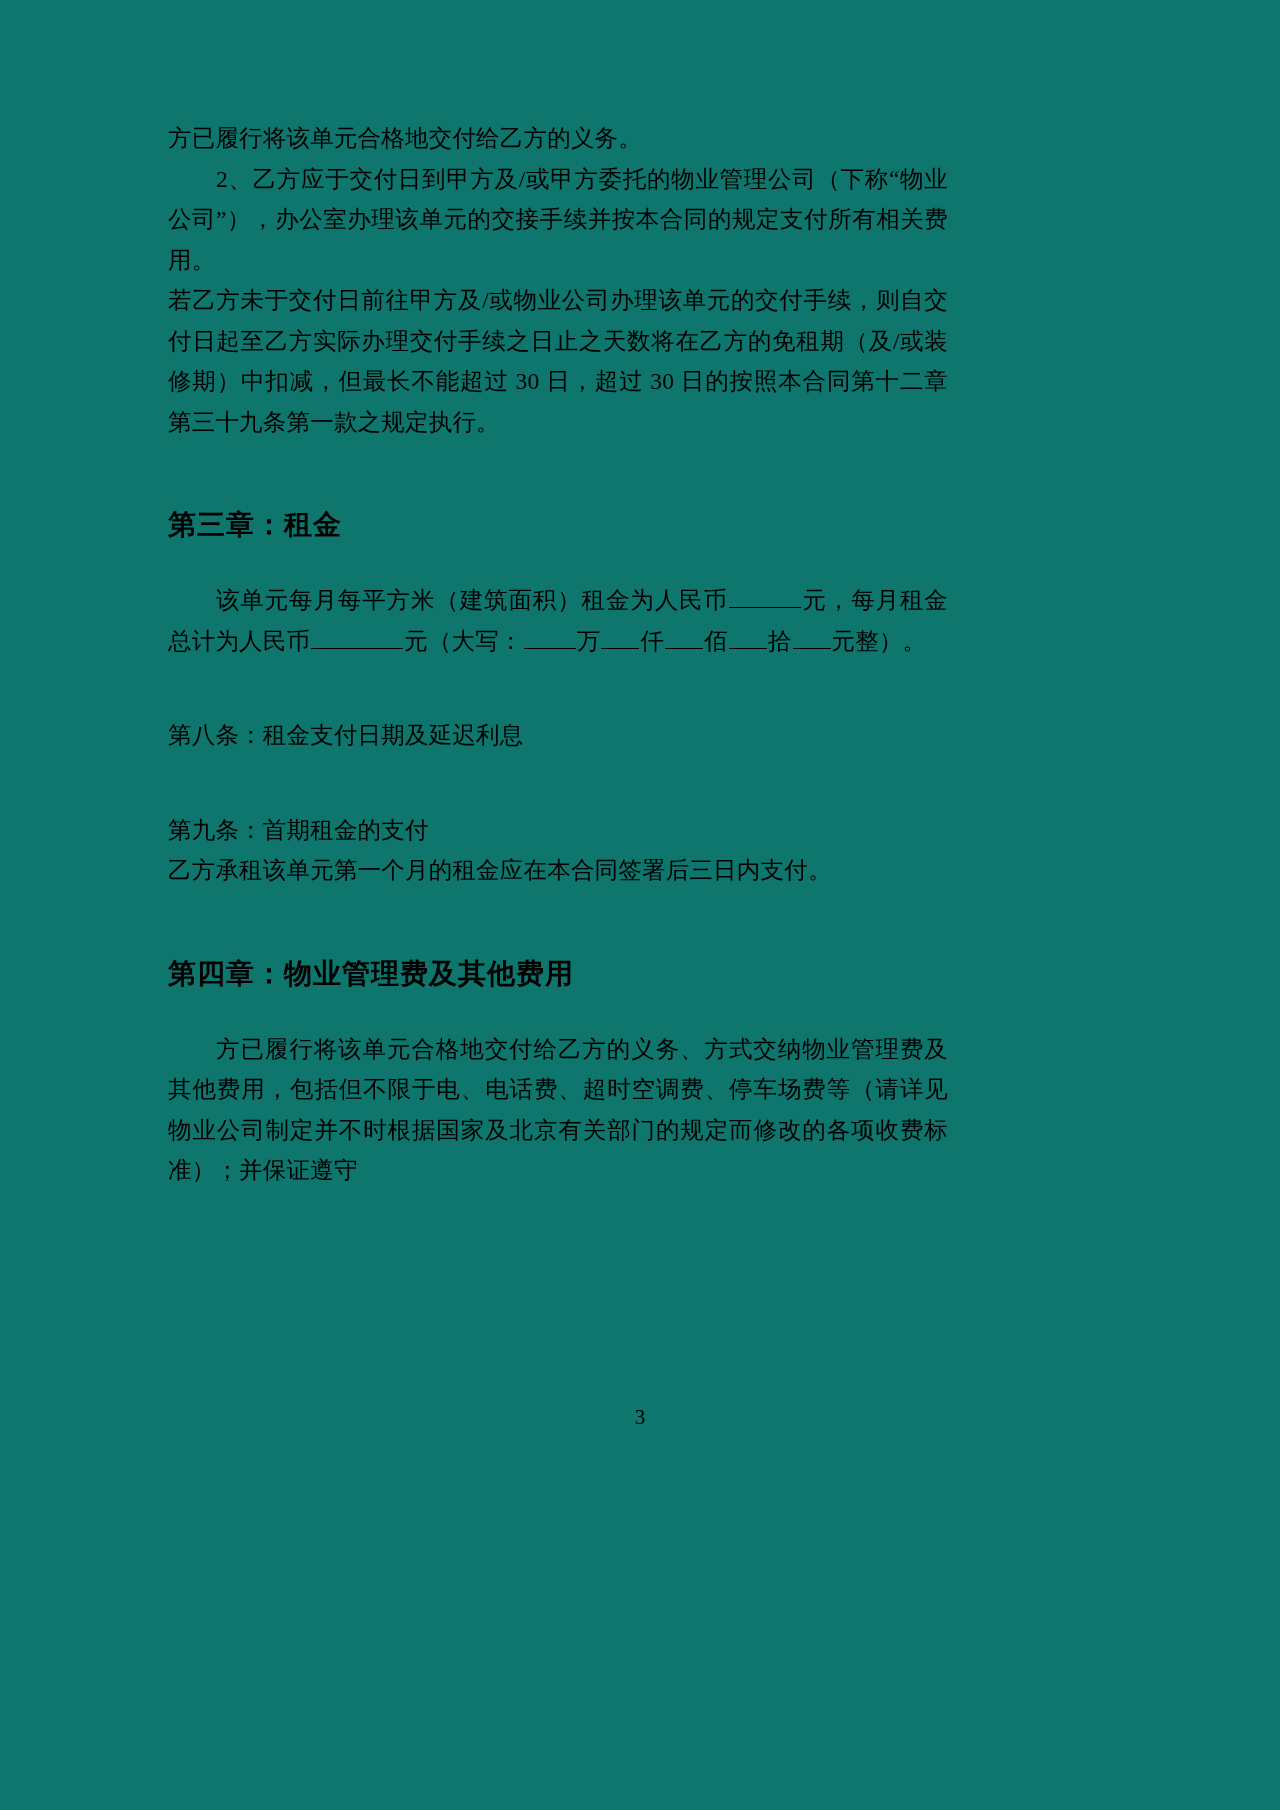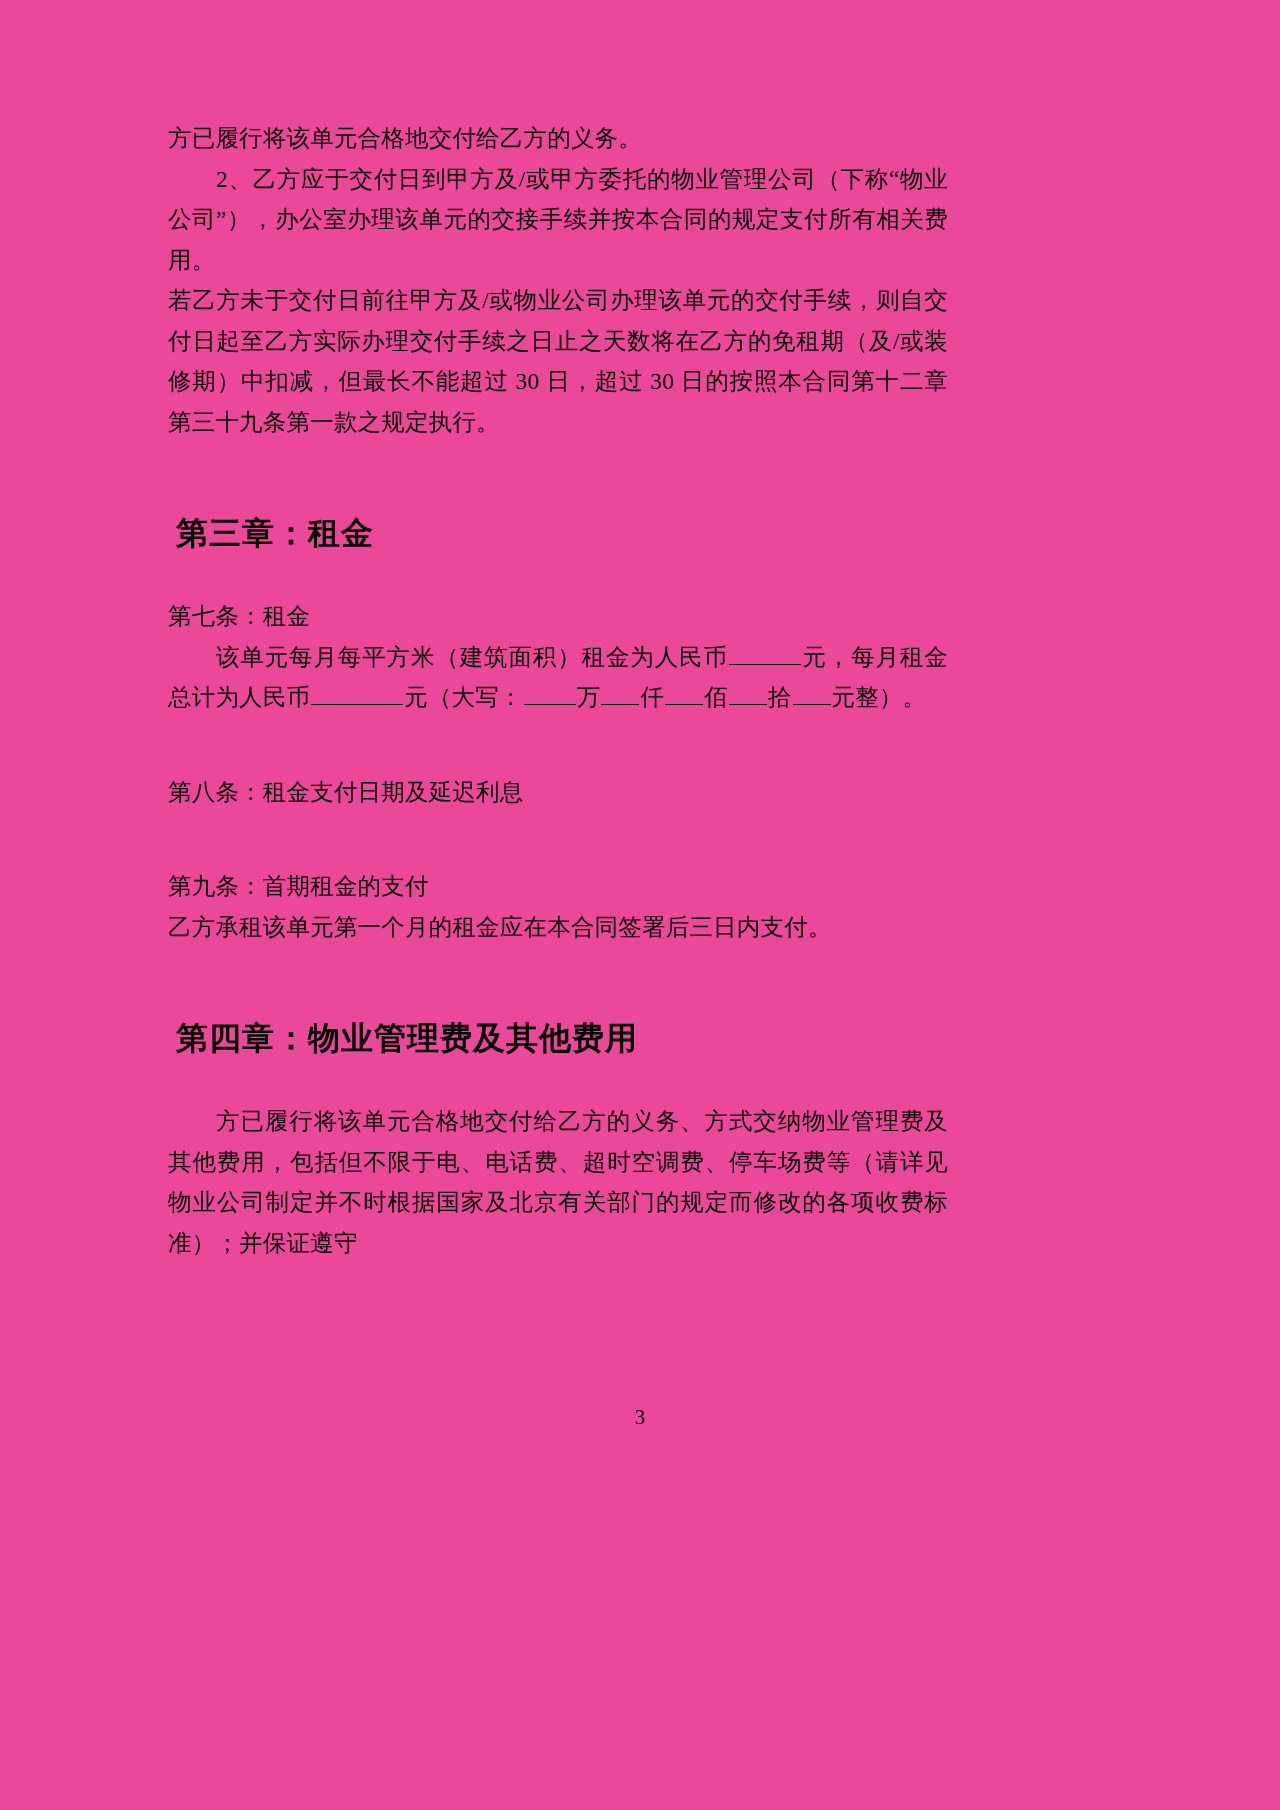--- a/index.html
+++ b/index.html
@@ -8,21 +8,21 @@
     background: #ffffff;
   }
   body {
     font-family: "Liberation Serif", "DejaVu Serif", serif;
     color: #000000;
   }
   .page {
     position: relative;
     width: 1280px;
     height: 1810px;
-    background: #ec4899;
+    background: #0f766e;
     box-sizing: border-box;
     overflow: hidden;
     text-decoration: underline;
   }
   .content {
     position: absolute;
     left: 168px;
     top: 118px;
     width: 780px;
   }
@@ -38,24 +38,24 @@
   }
   .para.indent {
     text-indent: 48px;
   }
   .gap-md { height: 34px; }
   .gap-lg { height: 54px; }
   .gap-xl { height: 62px; }
 
   
   .chapter-heading {
-    font-size: 32px;
+    font-size: 28px;
     line-height: 42px;
     font-weight: bold;
-    margin: 8px;
+    margin: 0;
     letter-spacing: 1px;
   }
   
   .clause-heading {
     font-size: 23.5px;
     line-height: 40.5px;
     margin: 0;
     letter-spacing: 0.2px;
   }
 
@@ -101,21 +101,20 @@
     <p class="para indent"><span>2、</span><span>乙方应于交付日到甲方及/或甲方委托的物业管理公司（下称“物业公司”），办公室办理该单元的交接手续并按本合同的规定支付所有相关费用。</span></p>
 
     <p class="para"><span>若乙方未于交付日前往甲方及/或物业公司办理该单元的交付手续，则自交付日起至乙方实际办理交付手续之日止之天数将在乙方的免租期（及/或装修期）中扣减，但最长不能超过 </span><span class="nobr">30</span><span> 日，超过 </span><span class="nobr">30</span><span> 日的按照本合同第十二章第三十九条第一款之规定执行。</span></p>
 
     <div class="gap-xl"></div>
 
     <h2 class="chapter-heading">第三章：租金</h2>
 
     <div class="gap-md"></div>
 
-    <p class="clause-heading">第七条：租金</p>
 
     <p class="para indent"><span>该单元每月每平方米（建筑面积）租金为人民币</span><span class="blank w-md"></span><span>元，每月租金总计为人民币</span><span class="blank w-lg"></span><span>元（大写：</span><span class="blank w-sm"></span><span>万</span><span class="blank w-xs"></span><span>仟</span><span class="blank w-xs"></span><span>佰</span><span class="blank w-xs"></span><span>拾</span><span class="blank w-xs"></span><span>元整）。</span></p>
 
     <div class="gap-lg"></div>
 
     <p class="clause-heading">第八条：租金支付日期及延迟利息</p>
 
 
     <div class="gap-lg"></div>
 

